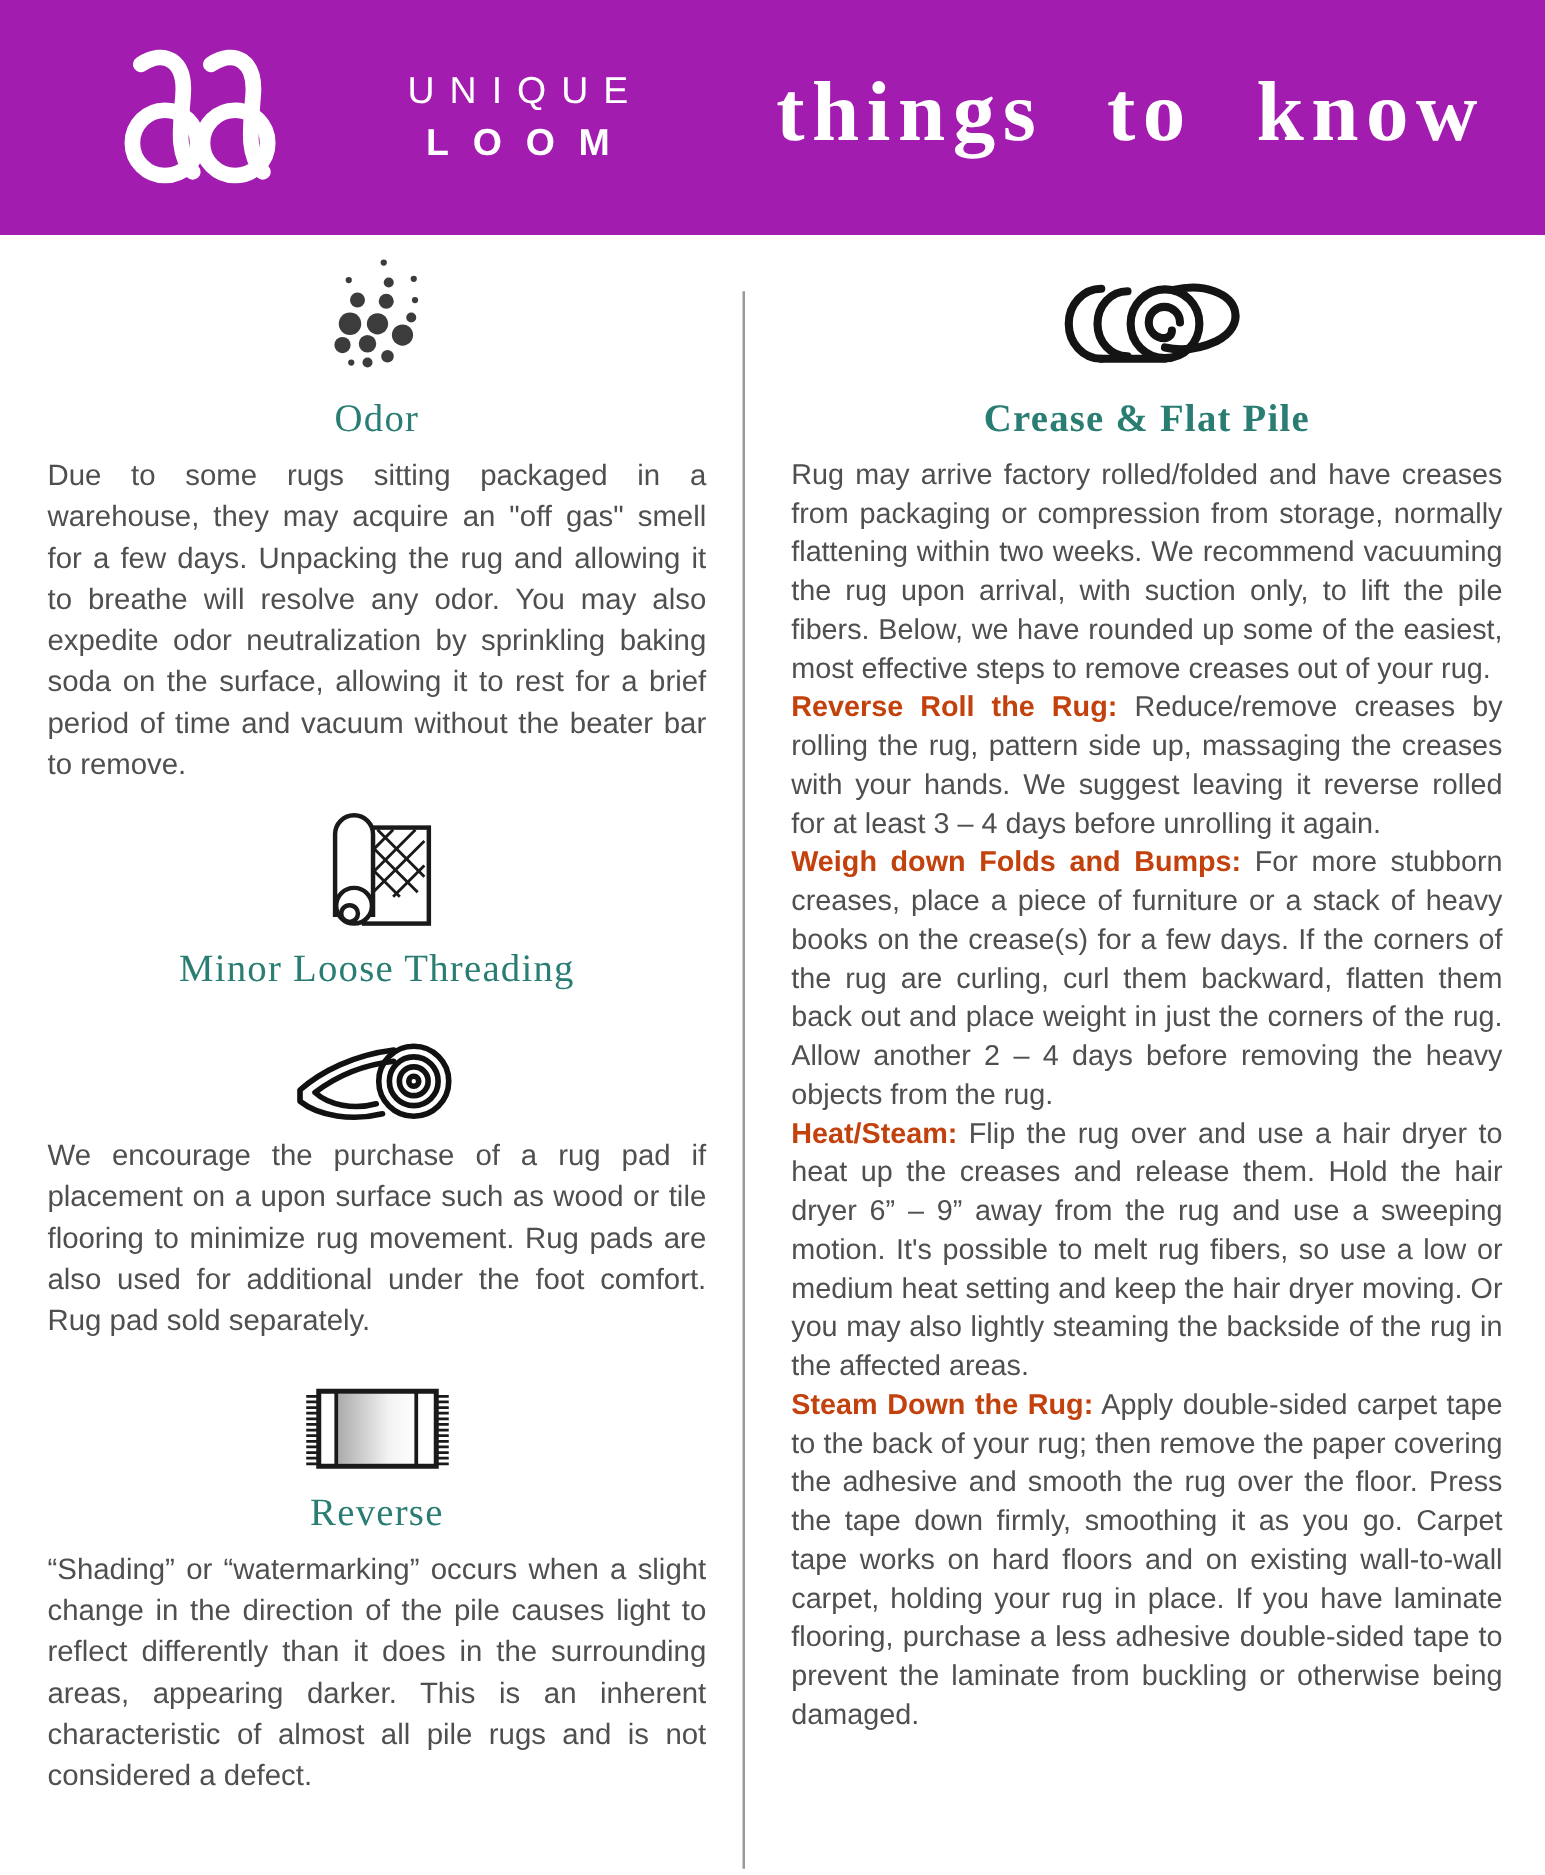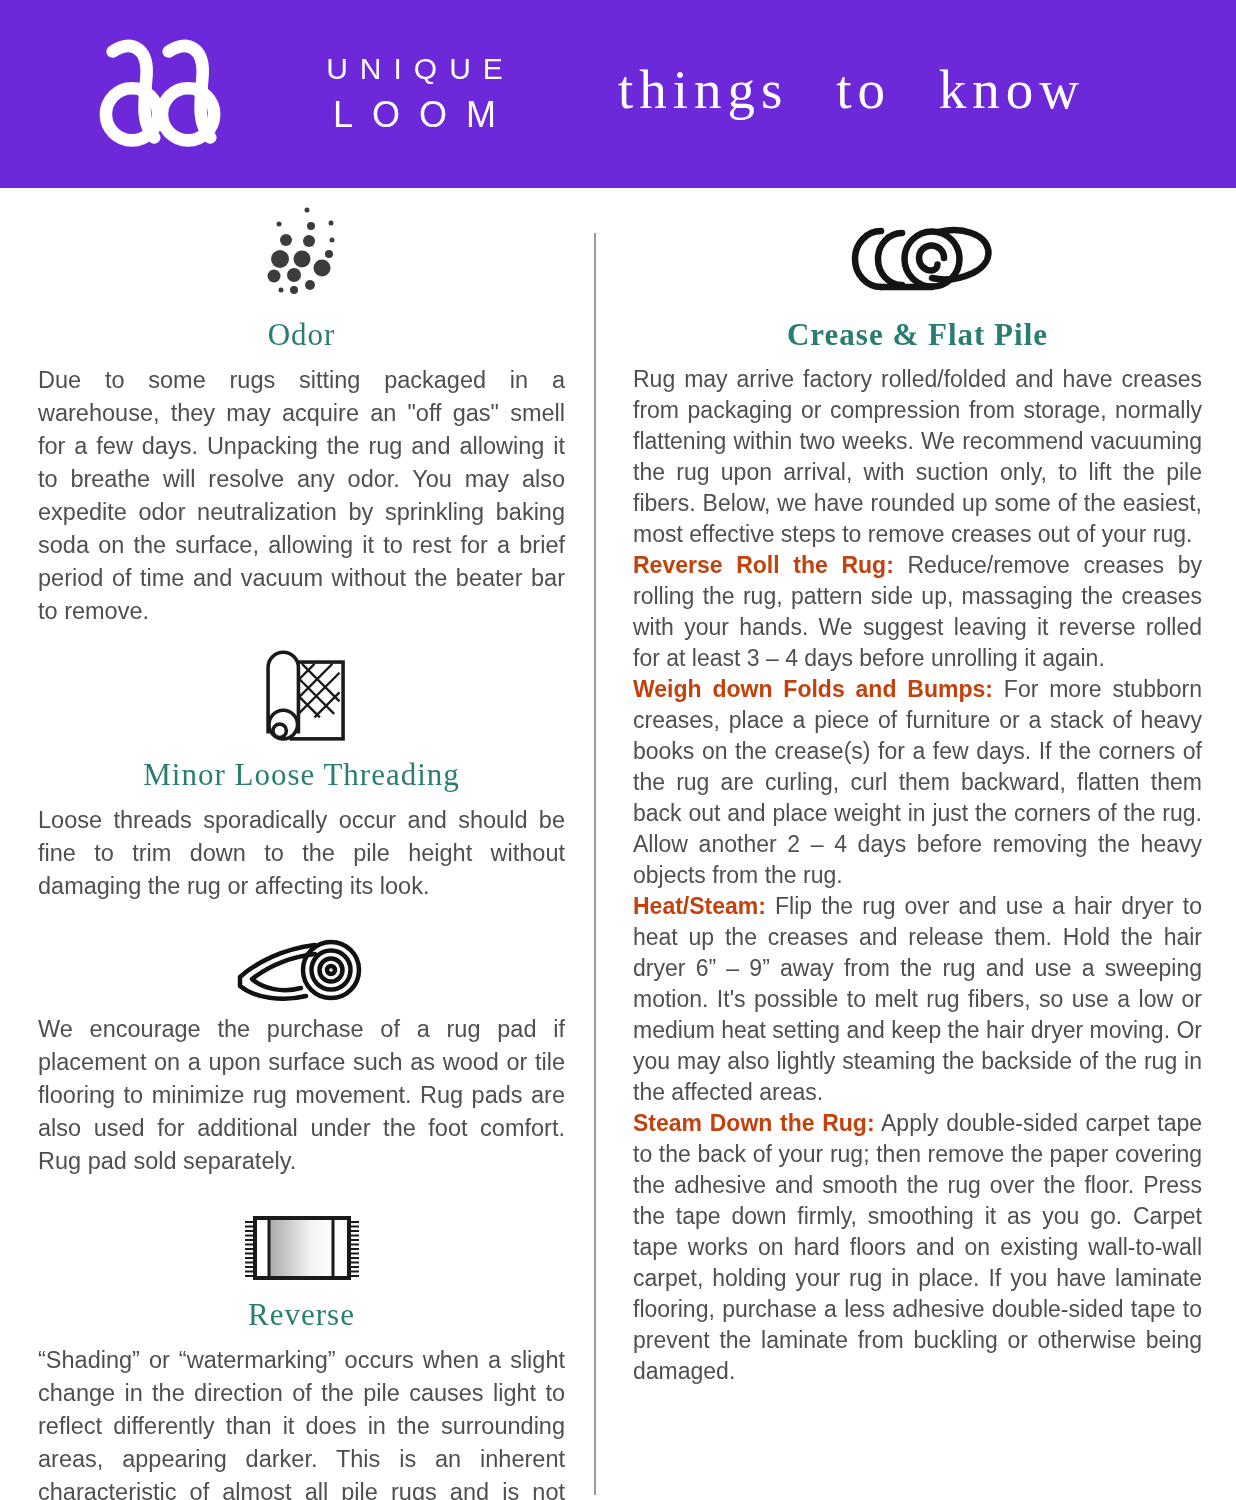--- a/index.html
+++ b/index.html
@@ -1,30 +1,30 @@
 <!DOCTYPE html>
 <html><head>
 <meta charset="utf-8">
 <style>
   html,body{margin:0;padding:0;}
   body{
     width:1236px;height:1500px;background:#ffffff;overflow:hidden;
     font-family:"Liberation Sans","DejaVu Sans",sans-serif;
   }
   
-  .band{height:188px;background:#6d28d9;display:flex;align-items:center;}
+  .band{height:188px;background:#a21caf;display:flex;align-items:center;}
   .logo-wrap{display:flex;align-items:center;margin-left:90px;}
   .logo-svg{width:200px;height:116px;}
   .brand{color:#fff;margin-left:24px;display:flex;flex-direction:column;align-items:center;row-gap:8px;}
   .brand-l1{font-size:30px;letter-spacing:12px;font-weight:400;text-indent:12px;}
-  .brand-l2{font-size:36px;letter-spacing:19px;font-weight:400;text-indent:19px;}
+  .brand-l2{font-size:30px;letter-spacing:19px;font-weight:700;text-indent:19px;}
   .title{
-    flex:1;text-align:center;color:#fff;margin:0 48px 10px 0;
-    font-family:"Liberation Serif","DejaVu Serif",serif;font-weight:400;
-    font-size:55px;letter-spacing:6px;word-spacing:28px;
+    flex:1;text-align:right;color:#fff;margin:0 48px 10px 0;
+    font-family:"Liberation Serif","DejaVu Serif",serif;font-weight:700;
+    font-size:68px;letter-spacing:6px;word-spacing:28px;
   }
   
   .content{display:flex;align-items:flex-start;}
   .col-left{width:527px;margin-left:38px;}
   .divider{width:2px;background:#9a9a9a;height:1262px;margin-top:45px;margin-left:29px;}
   .col-right{width:569px;margin-left:37px;}
   .icon-box{display:flex;justify-content:center;align-items:flex-end;}
   .sec-h{
     font-family:"Liberation Serif","DejaVu Serif",serif;font-weight:400;
     color:#2A7D72;font-size:31px;line-height:46px;text-align:center;
@@ -109,21 +109,20 @@
                 <path d="M48 42 L70 20 M48 62 L90 20 M52 76 L98 30 M70 80 L98 52"></path>
                 <path d="M56 20 L98 62 M46 30 L92 76 M46 50 L76 80"></path>
               </g>
               <path d="M18 98 L18 24 A17 17 0 0 1 52 24 L52 98" fill="#ffffff"></path>
               <circle cx="35" cy="88" r="16" fill="#ffffff"></circle>
               <circle cx="31" cy="95" r="7.5" fill="#ffffff"></circle>
             </g>
           </svg>
         </div>
         <h2 class="sec-h">Minor Loose Threading</h2>
-        <p class="body">Loose threads sporadically occur and should be fine to trim down to the pile height without damaging the rug or affecting its look.</p>
       </div>
 
       <div id="sec-pad">
         <div class="icon-box">
           <svg width="150" height="86" viewBox="0 0 150 86" aria-hidden="true">
             <g stroke="#111111" fill="none" stroke-width="4.5" stroke-linejoin="round" stroke-linecap="round">
               <path d="M88 18 C 56 22 30 35 13 50 L13 59 C 28 71 55 75 79 69"></path>
               <path d="M88 27 C 62 30 42 39 25 52 C 36 62 56 66 74 61"></path>
               <circle cx="104" cy="43" r="28"></circle>
               <circle cx="104" cy="43" r="19.5"></circle>

